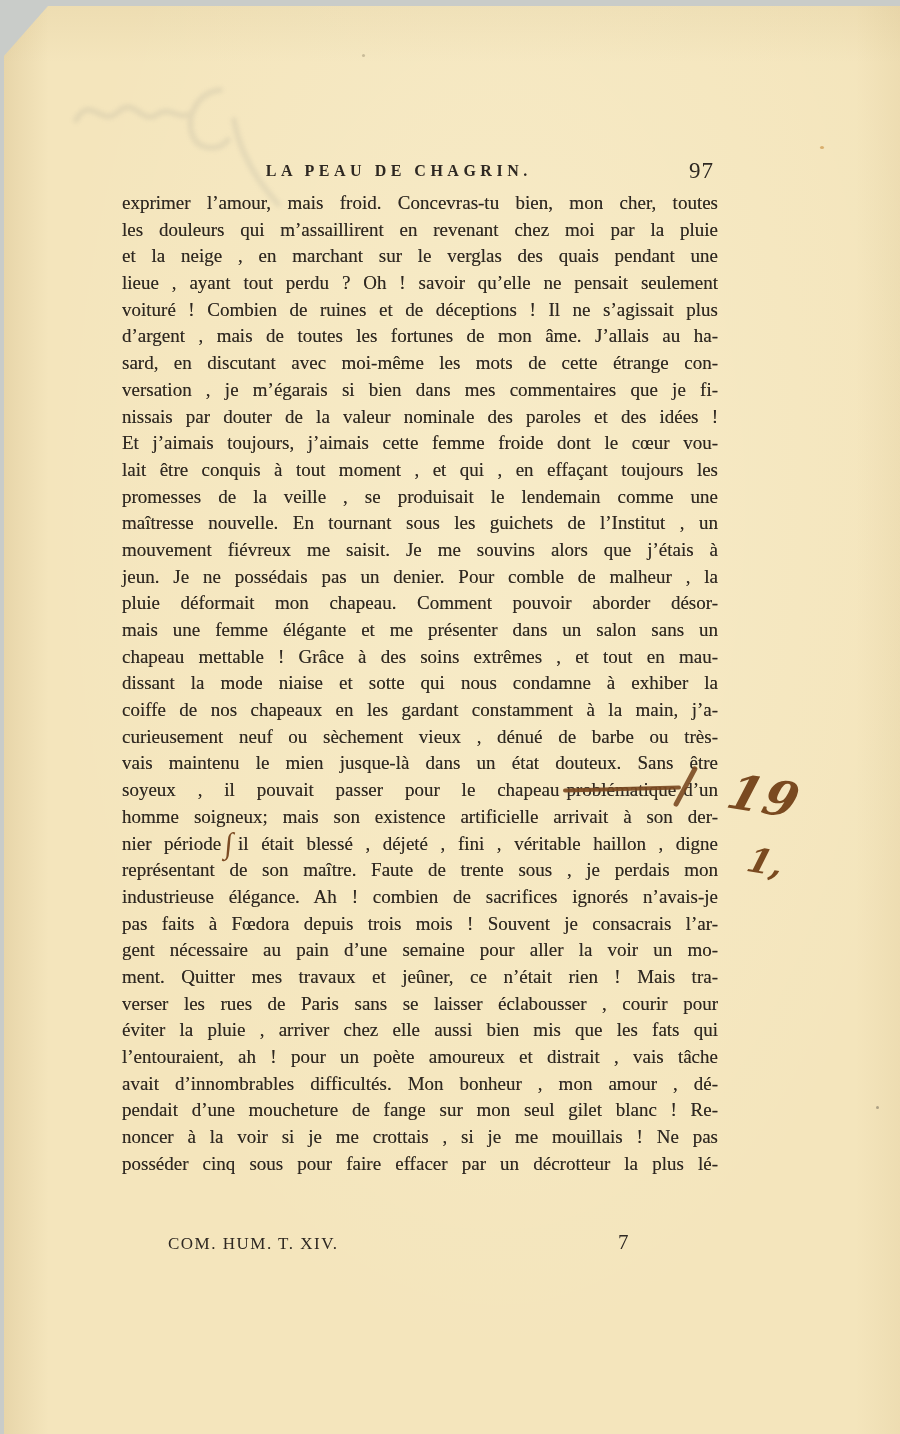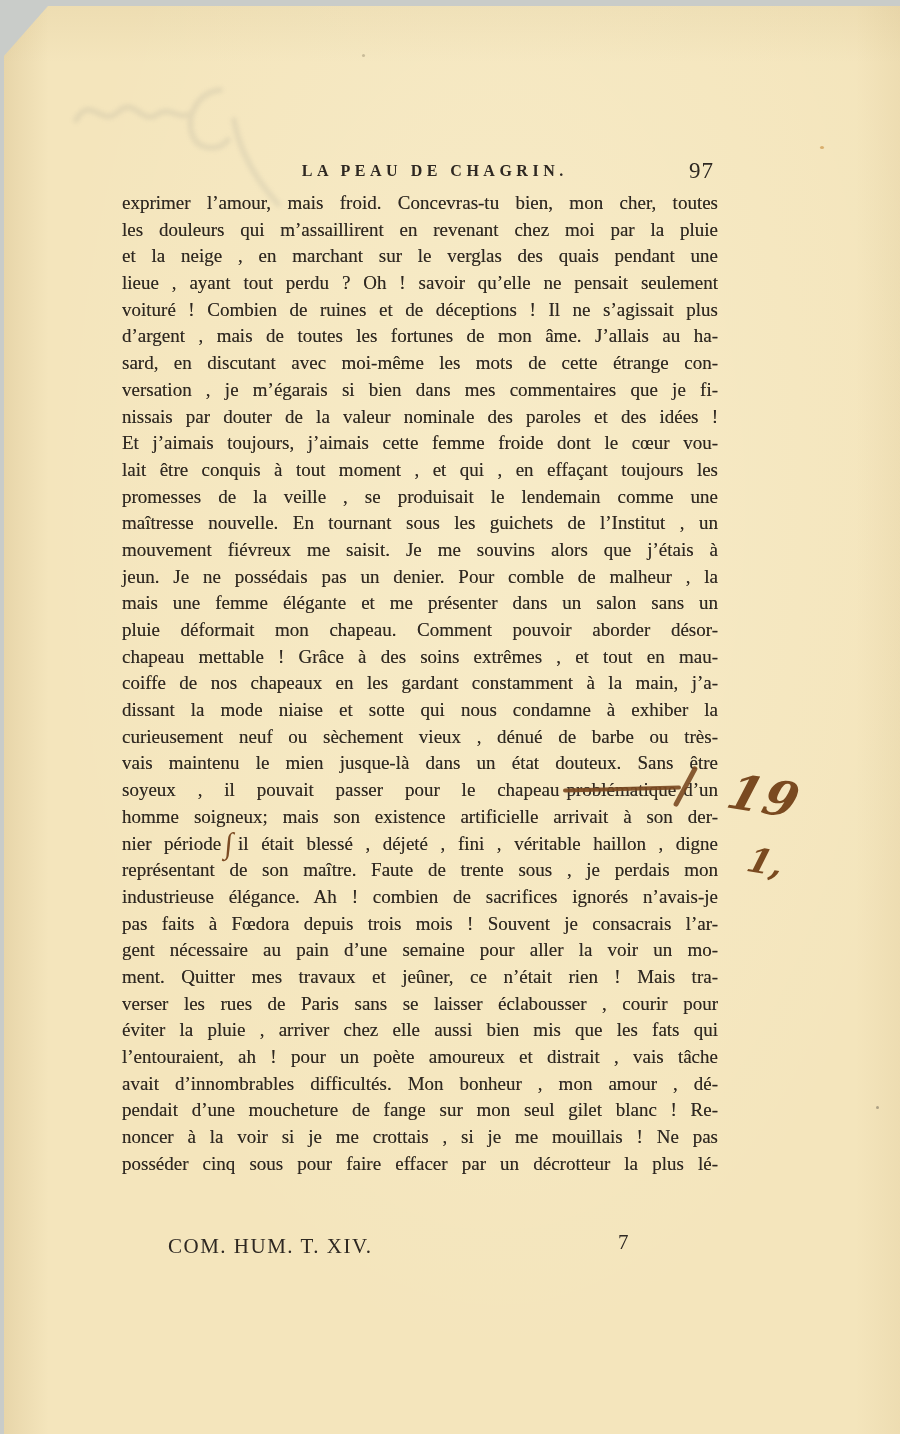--- a/index.html
+++ b/index.html
@@ -18,21 +18,21 @@
       linear-gradient(to bottom, rgba(150,115,45,0.07), rgba(0,0,0,0) 4%),
       #f4e5bc;
     clip-path:polygon(44px 0, 100% 0, 100% 100%, 0 100%, 0 50px);
   }
   .header{
     position:absolute;left:118px;top:152px;width:596px;height:30px;
     color:#2e2822;
   }
   .running-title{
     position:absolute;left:50%;transform:translateX(-58%);top:4px;
-    font-size:16px;font-weight:600;letter-spacing:4.5px;white-space:nowrap;margin-left:36px;
+    font-size:16px;font-weight:600;letter-spacing:4.5px;white-space:nowrap;
   }
   .page-number{
     position:absolute;right:4px;top:0;font-size:23px;letter-spacing:1px;
   }
   .textblock{
     position:absolute;left:118px;top:184px;width:596px;
     color:#2e2822;
     font-size:19px;
     text-shadow:0 0 0.4px rgba(45,35,22,0.55);
   }
@@ -61,21 +61,21 @@
   .margin-note{
     position:absolute;color:#7a4a20;
     font-family:"DejaVu Serif", serif;font-style:italic;font-weight:600;
   }
   .note-19{left:725px;top:762px;font-size:48px;transform:rotate(9deg) skewX(-8deg);letter-spacing:2px;}
   .note-11{left:744px;top:836px;font-size:34px;transform:rotate(10deg) skewX(-6deg);}
   .footer{
     position:absolute;left:118px;top:1222px;width:596px;height:30px;color:#2e2822;
   }
   .signature{
-    position:absolute;left:46px;top:6px;font-size:21px;letter-spacing:1.5px;
+    position:absolute;left:46px;top:6px;font-size:17px;letter-spacing:1.5px;
   }
   .gathering{
     position:absolute;left:496px;top:2px;font-size:21px;
   }
   .ghost{
     position:absolute;left:58px;top:52px;opacity:.55;
     filter:blur(2px);
   }
   .speck{position:absolute;border-radius:50%;}
   .speck-a{left:816px;top:140px;width:4px;height:3px;background:rgba(190,120,30,.5);}
@@ -109,25 +109,25 @@
     <div class="bl">d’argent , mais de toutes les fortunes de mon âme. J’allais au ha-</div>
     <div class="bl">sard, en discutant avec moi-même les mots de cette étrange con-</div>
     <div class="bl">versation , je m’égarais si bien dans mes commentaires que je fi-</div>
     <div class="bl">nissais par douter de la valeur nominale des paroles et des idées !</div>
     <div class="bl">Et j’aimais toujours, j’aimais cette femme froide dont le cœur vou-</div>
     <div class="bl">lait être conquis à tout moment , et qui , en effaçant toujours les</div>
     <div class="bl">promesses de la veille , se produisait le lendemain comme une</div>
     <div class="bl">maîtresse nouvelle. En tournant sous les guichets de l’Institut , un</div>
     <div class="bl">mouvement fiévreux me saisit. Je me souvins alors que j’étais à</div>
     <div class="bl">jeun. Je ne possédais pas un denier. Pour comble de malheur , la</div>
+    <div class="bl">pluie déformait mon chapeau. Comment pouvoir aborder désor-</div>
     <div class="bl">mais une femme élégante et me présenter dans un salon sans un</div>
-    <div class="bl">pluie déformait mon chapeau. Comment pouvoir aborder désor-</div>
     <div class="bl">chapeau mettable ! Grâce à des soins extrêmes , et tout en mau-</div>
+    <div class="bl">dissant la mode niaise et sotte qui nous condamne à exhiber la</div>
     <div class="bl">coiffe de nos chapeaux en les gardant constamment à la main, j’a-</div>
-    <div class="bl">dissant la mode niaise et sotte qui nous condamne à exhiber la</div>
     <div class="bl">curieusement neuf ou sèchement vieux , dénué de barbe ou très-</div>
     <div class="bl">vais maintenu le mien jusque-là dans un état douteux. Sans être</div>
 
     <div class="bl"><span>soyeux , il pouvait passer pour le chapeau</span><span class="struck">problématique</span><span>d’un</span></div>
 
     <div class="bl">homme soigneux; mais son existence artificielle arrivait à son der-</div>
 
     <div class="bl"><span>nier période</span><span class="insert-mark">∫</span><span>il était blessé , déjeté , fini , véritable haillon , digne</span></div>
 
     <div class="bl">représentant de son maître. Faute de trente sous , je perdais mon</div>

